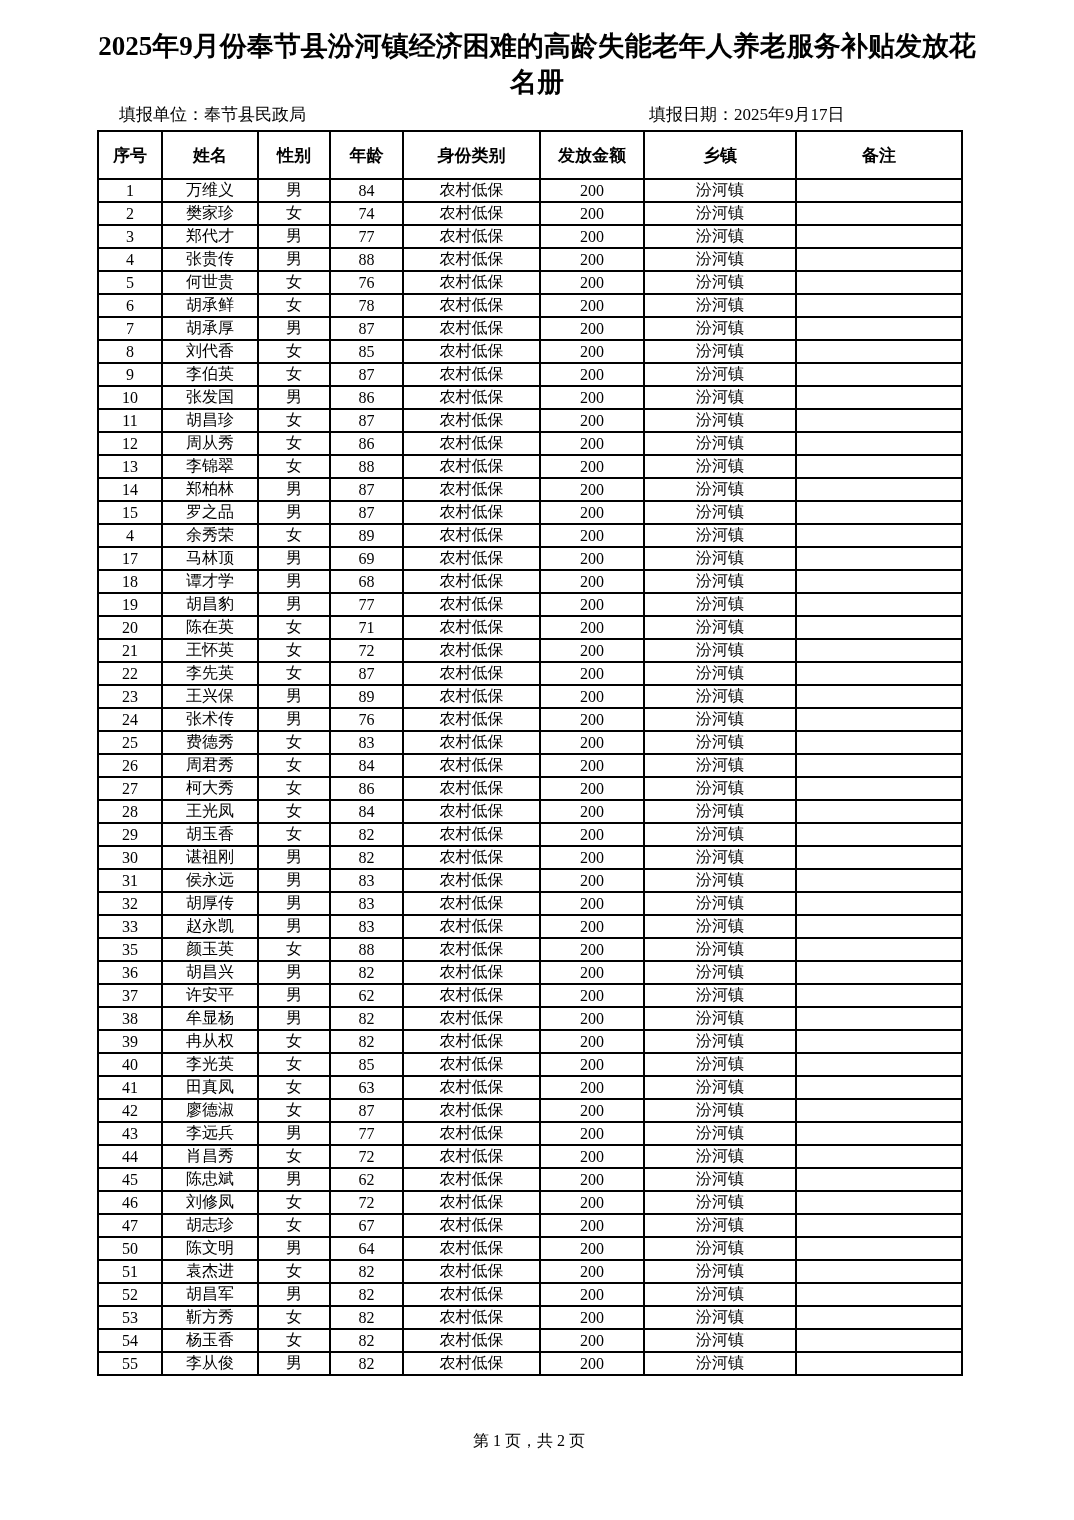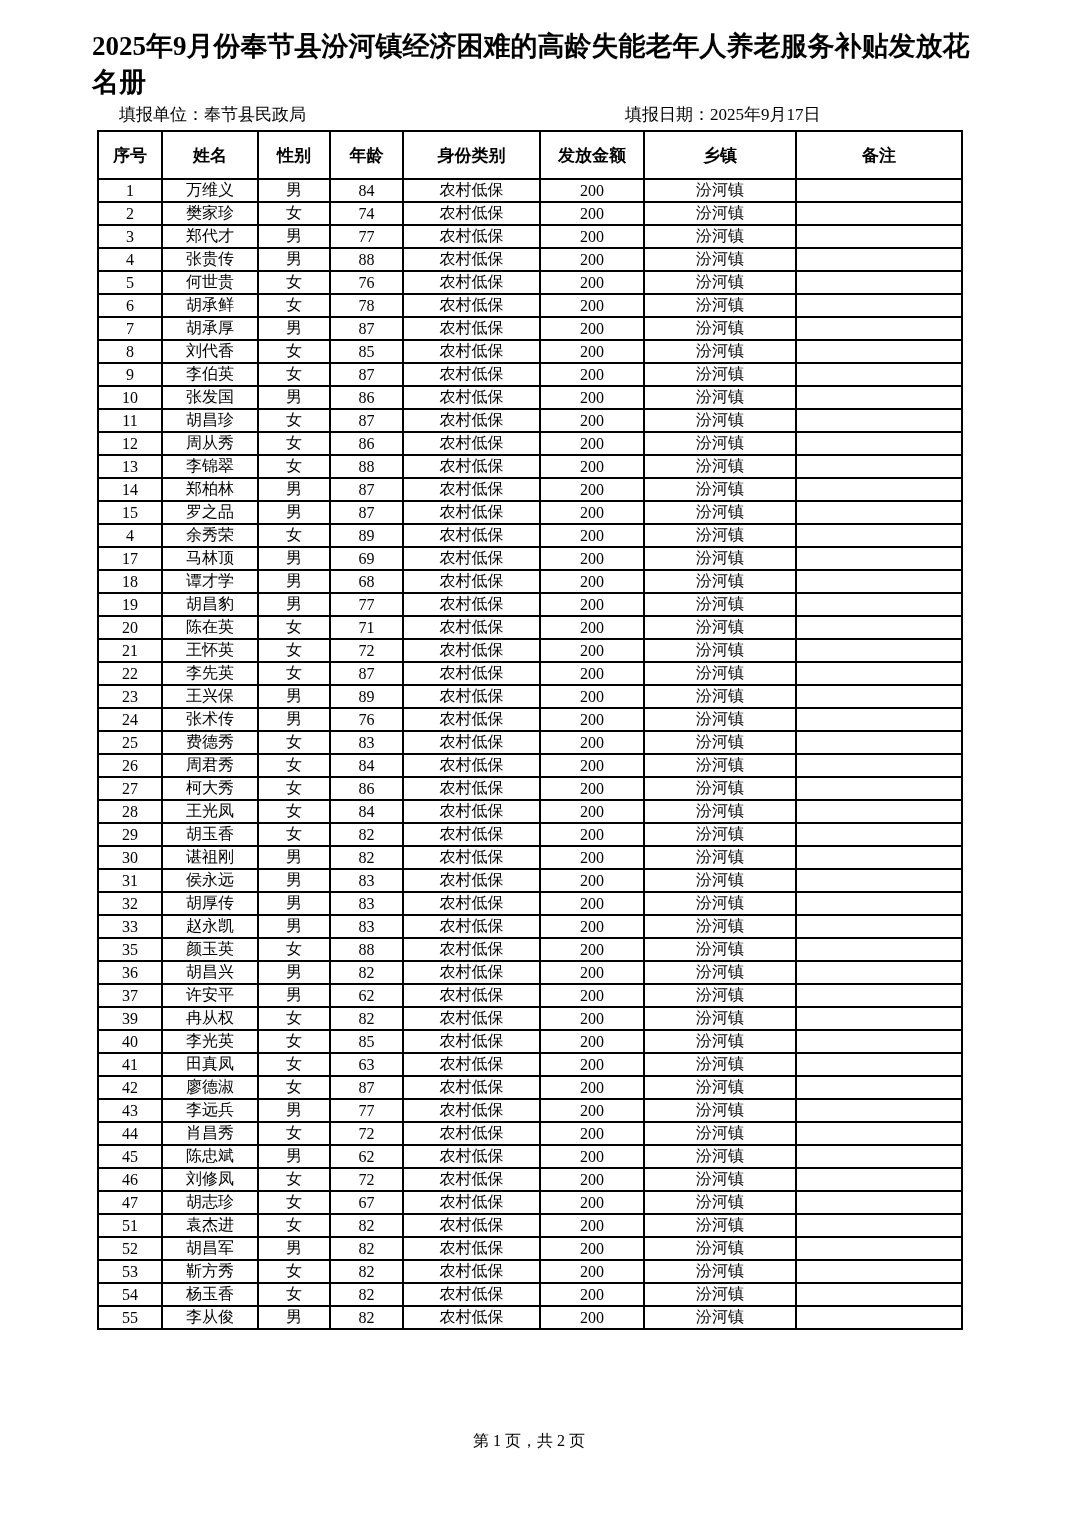--- a/index.html
+++ b/index.html
@@ -10,34 +10,35 @@
     background: #ffffff;
     color: #000000;
     font-family: "Liberation Serif", "DejaVu Serif", serif;
     overflow: hidden;
   }
   .doc-title {
     position: absolute;
     top: 28px;
     left: 92px;
     width: 890px;
+    text-align: center;
     font-size: 27px;
     font-weight: bold;
     line-height: 36px;
   }
   .meta-row {
     position: absolute;
     top: 103px;
     left: 97px;
     width: 864px;
     height: 24px;
     font-size: 17px;
   }
   .meta-unit { position: absolute; left: 22px; top: 0; white-space: nowrap; text-align: center; }
-  .meta-date { position: absolute; left: 528px; top: 0; white-space: nowrap; }
+  .meta-date { position: absolute; left: 552px; top: 0; white-space: nowrap; }
   table.roster {
     position: absolute;
     top: 130px;
     left: 97px;
     width: 864px;
     border-collapse: collapse;
     table-layout: fixed;
   }
   table.roster th, table.roster td {
     border: 2px solid #000000;
@@ -456,20 +457,30 @@
           <td>37</td>
           <td>许安平</td>
           <td>男</td>
           <td>62</td>
           <td>农村低保</td>
           <td>200</td>
           <td>汾河镇</td>
           <td></td>
         </tr>
         <tr>
+          <td>38</td>
+          <td>牟显杨</td>
+          <td>男</td>
+          <td>82</td>
+          <td>农村低保</td>
+          <td>200</td>
+          <td>汾河镇</td>
+          <td></td>
+        </tr>
+        <tr>
           <td>39</td>
           <td>冉从权</td>
           <td>女</td>
           <td>82</td>
           <td>农村低保</td>
           <td>200</td>
           <td>汾河镇</td>
           <td></td>
         </tr>
         <tr>
@@ -540,20 +551,30 @@
           <td>农村低保</td>
           <td>200</td>
           <td>汾河镇</td>
           <td></td>
         </tr>
         <tr>
           <td>47</td>
           <td>胡志珍</td>
           <td>女</td>
           <td>67</td>
+          <td>农村低保</td>
+          <td>200</td>
+          <td>汾河镇</td>
+          <td></td>
+        </tr>
+        <tr>
+          <td>50</td>
+          <td>陈文明</td>
+          <td>男</td>
+          <td>64</td>
           <td>农村低保</td>
           <td>200</td>
           <td>汾河镇</td>
           <td></td>
         </tr>
         <tr>
           <td>51</td>
           <td>袁杰进</td>
           <td>女</td>
           <td>82</td>

